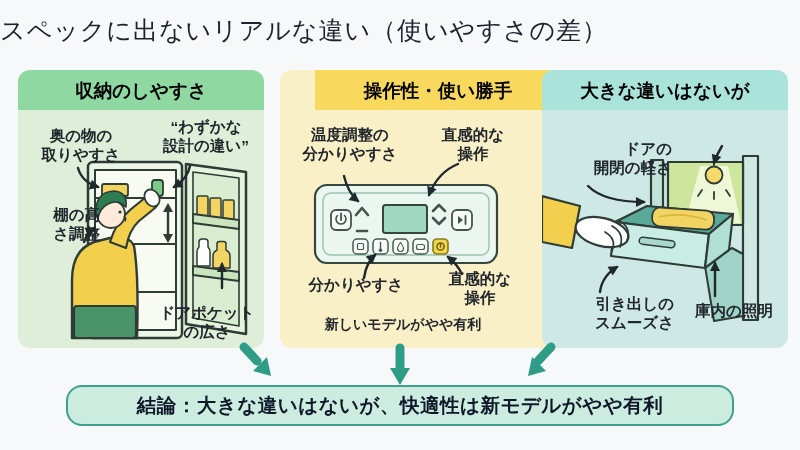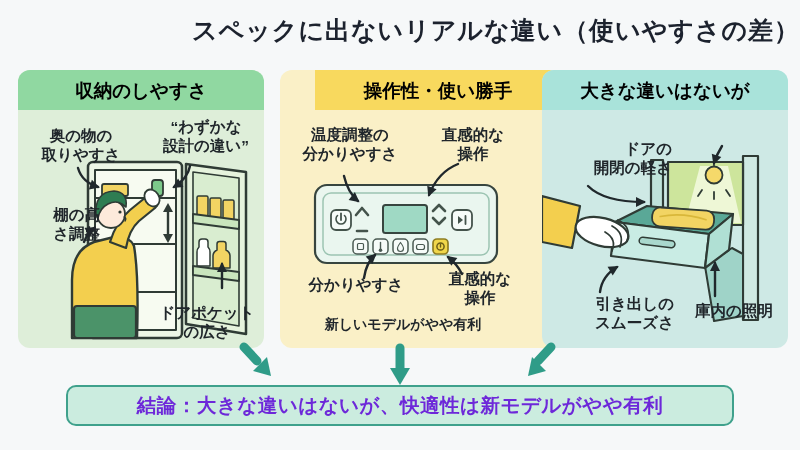--- a/index.html
+++ b/index.html
@@ -3,22 +3,22 @@
 <meta charset="utf-8">
 <style>
   html,body{margin:0;padding:0;}
   body{
     width:800px;height:450px;position:relative;overflow:hidden;
     background:#f6f8f9;
     font-family:"Liberation Sans","DejaVu Sans",sans-serif;
     color:#1c222e;
   }
   .title{
-    position:absolute;top:14px;left:0;width:800px;text-align:right;
-    font-size:25px;font-weight:bold;letter-spacing:1px;color:#1c222e;
+    position:absolute;top:14px;left:0;width:800px;text-align:left;
+    font-size:25px;font-weight:normal;letter-spacing:1px;color:#1c222e;
   }
   .panel{
     position:absolute;top:70px;width:246px;height:278px;
     border-radius:12px;overflow:hidden;
   }
   #panel1{left:18px;background:#deeed9;}
   #panel2{left:280px;background:#faf0c7;padding-left:35px;}
   #panel3{left:542px;background:#cee9e5;}
   .panel-header{
     height:40px;display:flex;align-items:center;justify-content:center;
@@ -29,23 +29,23 @@
   #panel3 .panel-header{background:#a9e3da;}
   .illus{position:absolute;left:0;top:40px;width:246px;height:238px;}
   .lbl{
     position:absolute;font-weight:bold;font-size:15.5px;line-height:1.22;
     color:#20262b;white-space:pre-line;text-align:center;
   }
   .lbl.left{text-align:right;}
   .verdict{font-size:14px;}
   .conclusion{
     position:absolute;left:66px;top:385px;width:668px;height:41px;
-    background:#cbecdf;border:2.5px solid #3fa18c;border-radius:10px;
+    background:#cbecdf;border:2.5px solid #3fa18c;border-radius:16px;
     box-sizing:border-box;display:flex;align-items:center;justify-content:center;
-    font-size:19.5px;font-weight:bold;color:#6d28d9;letter-spacing:0.5px;text-align:right;
+    font-size:19.5px;font-weight:bold;color:#0f172a;letter-spacing:0.5px;text-align:right;
   }
   .flow{position:absolute;left:0;top:0;width:800px;height:450px;pointer-events:none;}
 </style>
 </head>
 <body>
 
 <div class="title">スペックに出ないリアルな違い（使いやすさの差）</div>
 
 <section class="panel" id="panel1">
   <div class="panel-header">収納のしやすさ</div>

